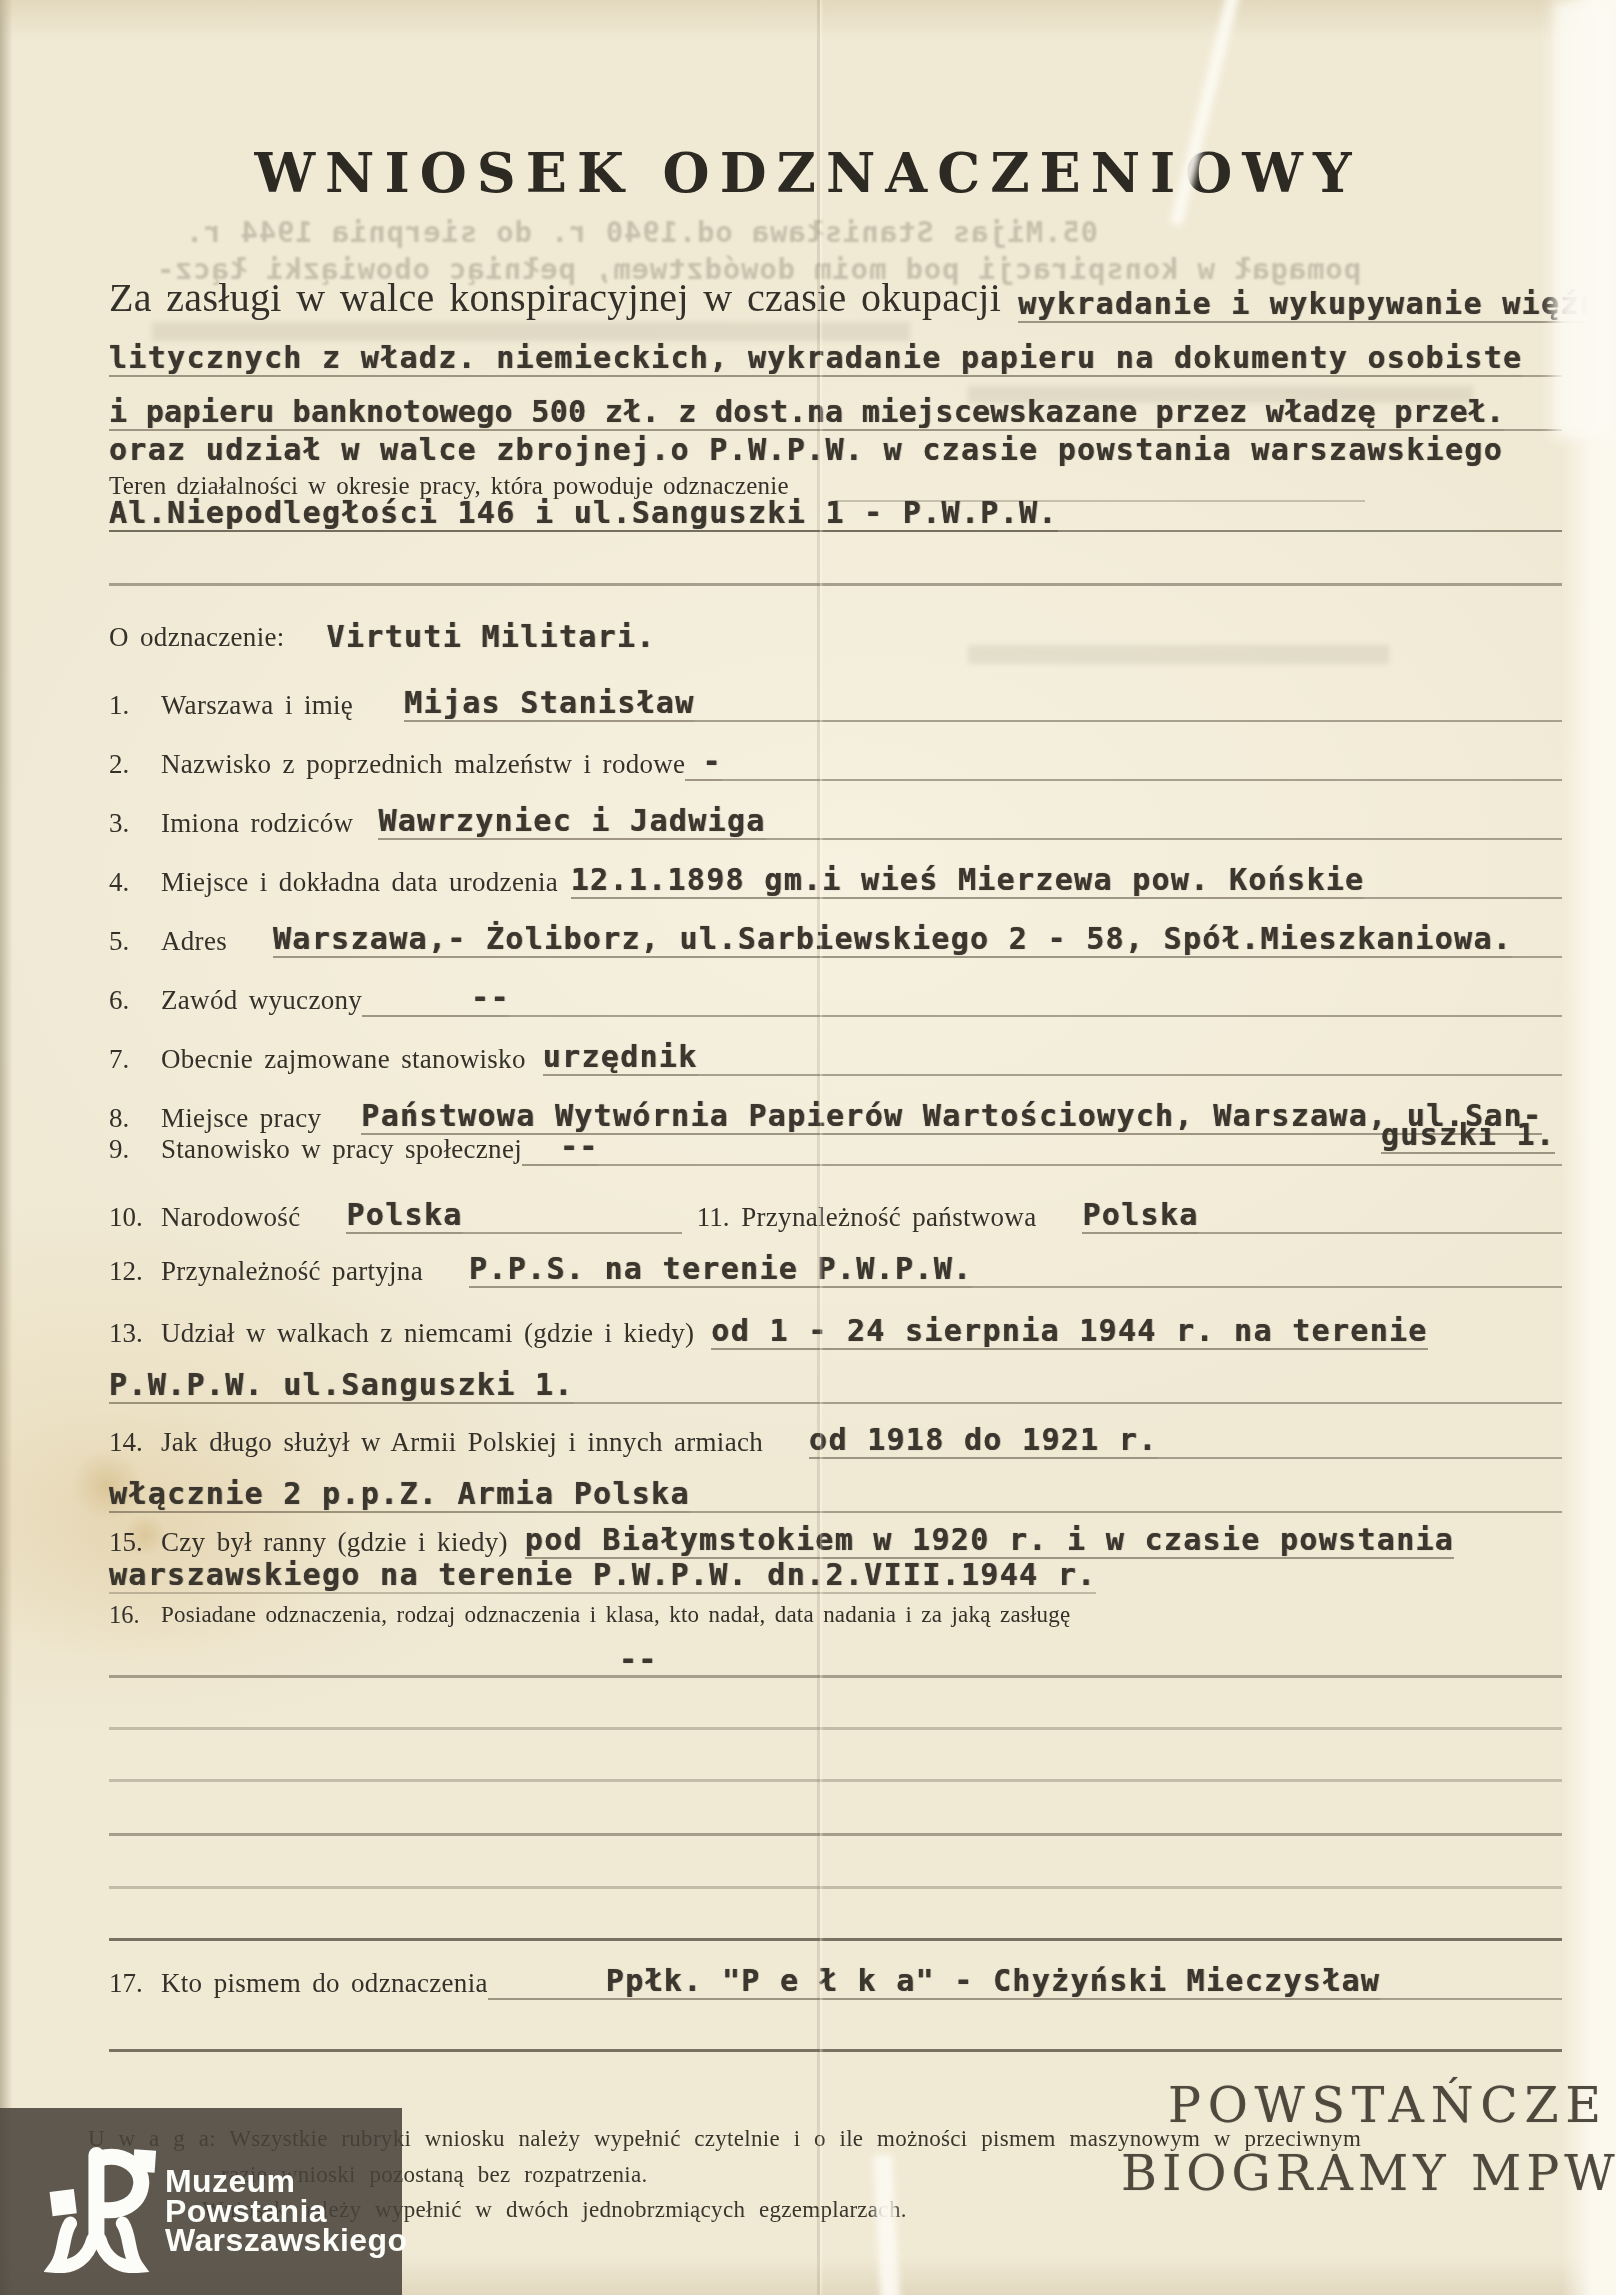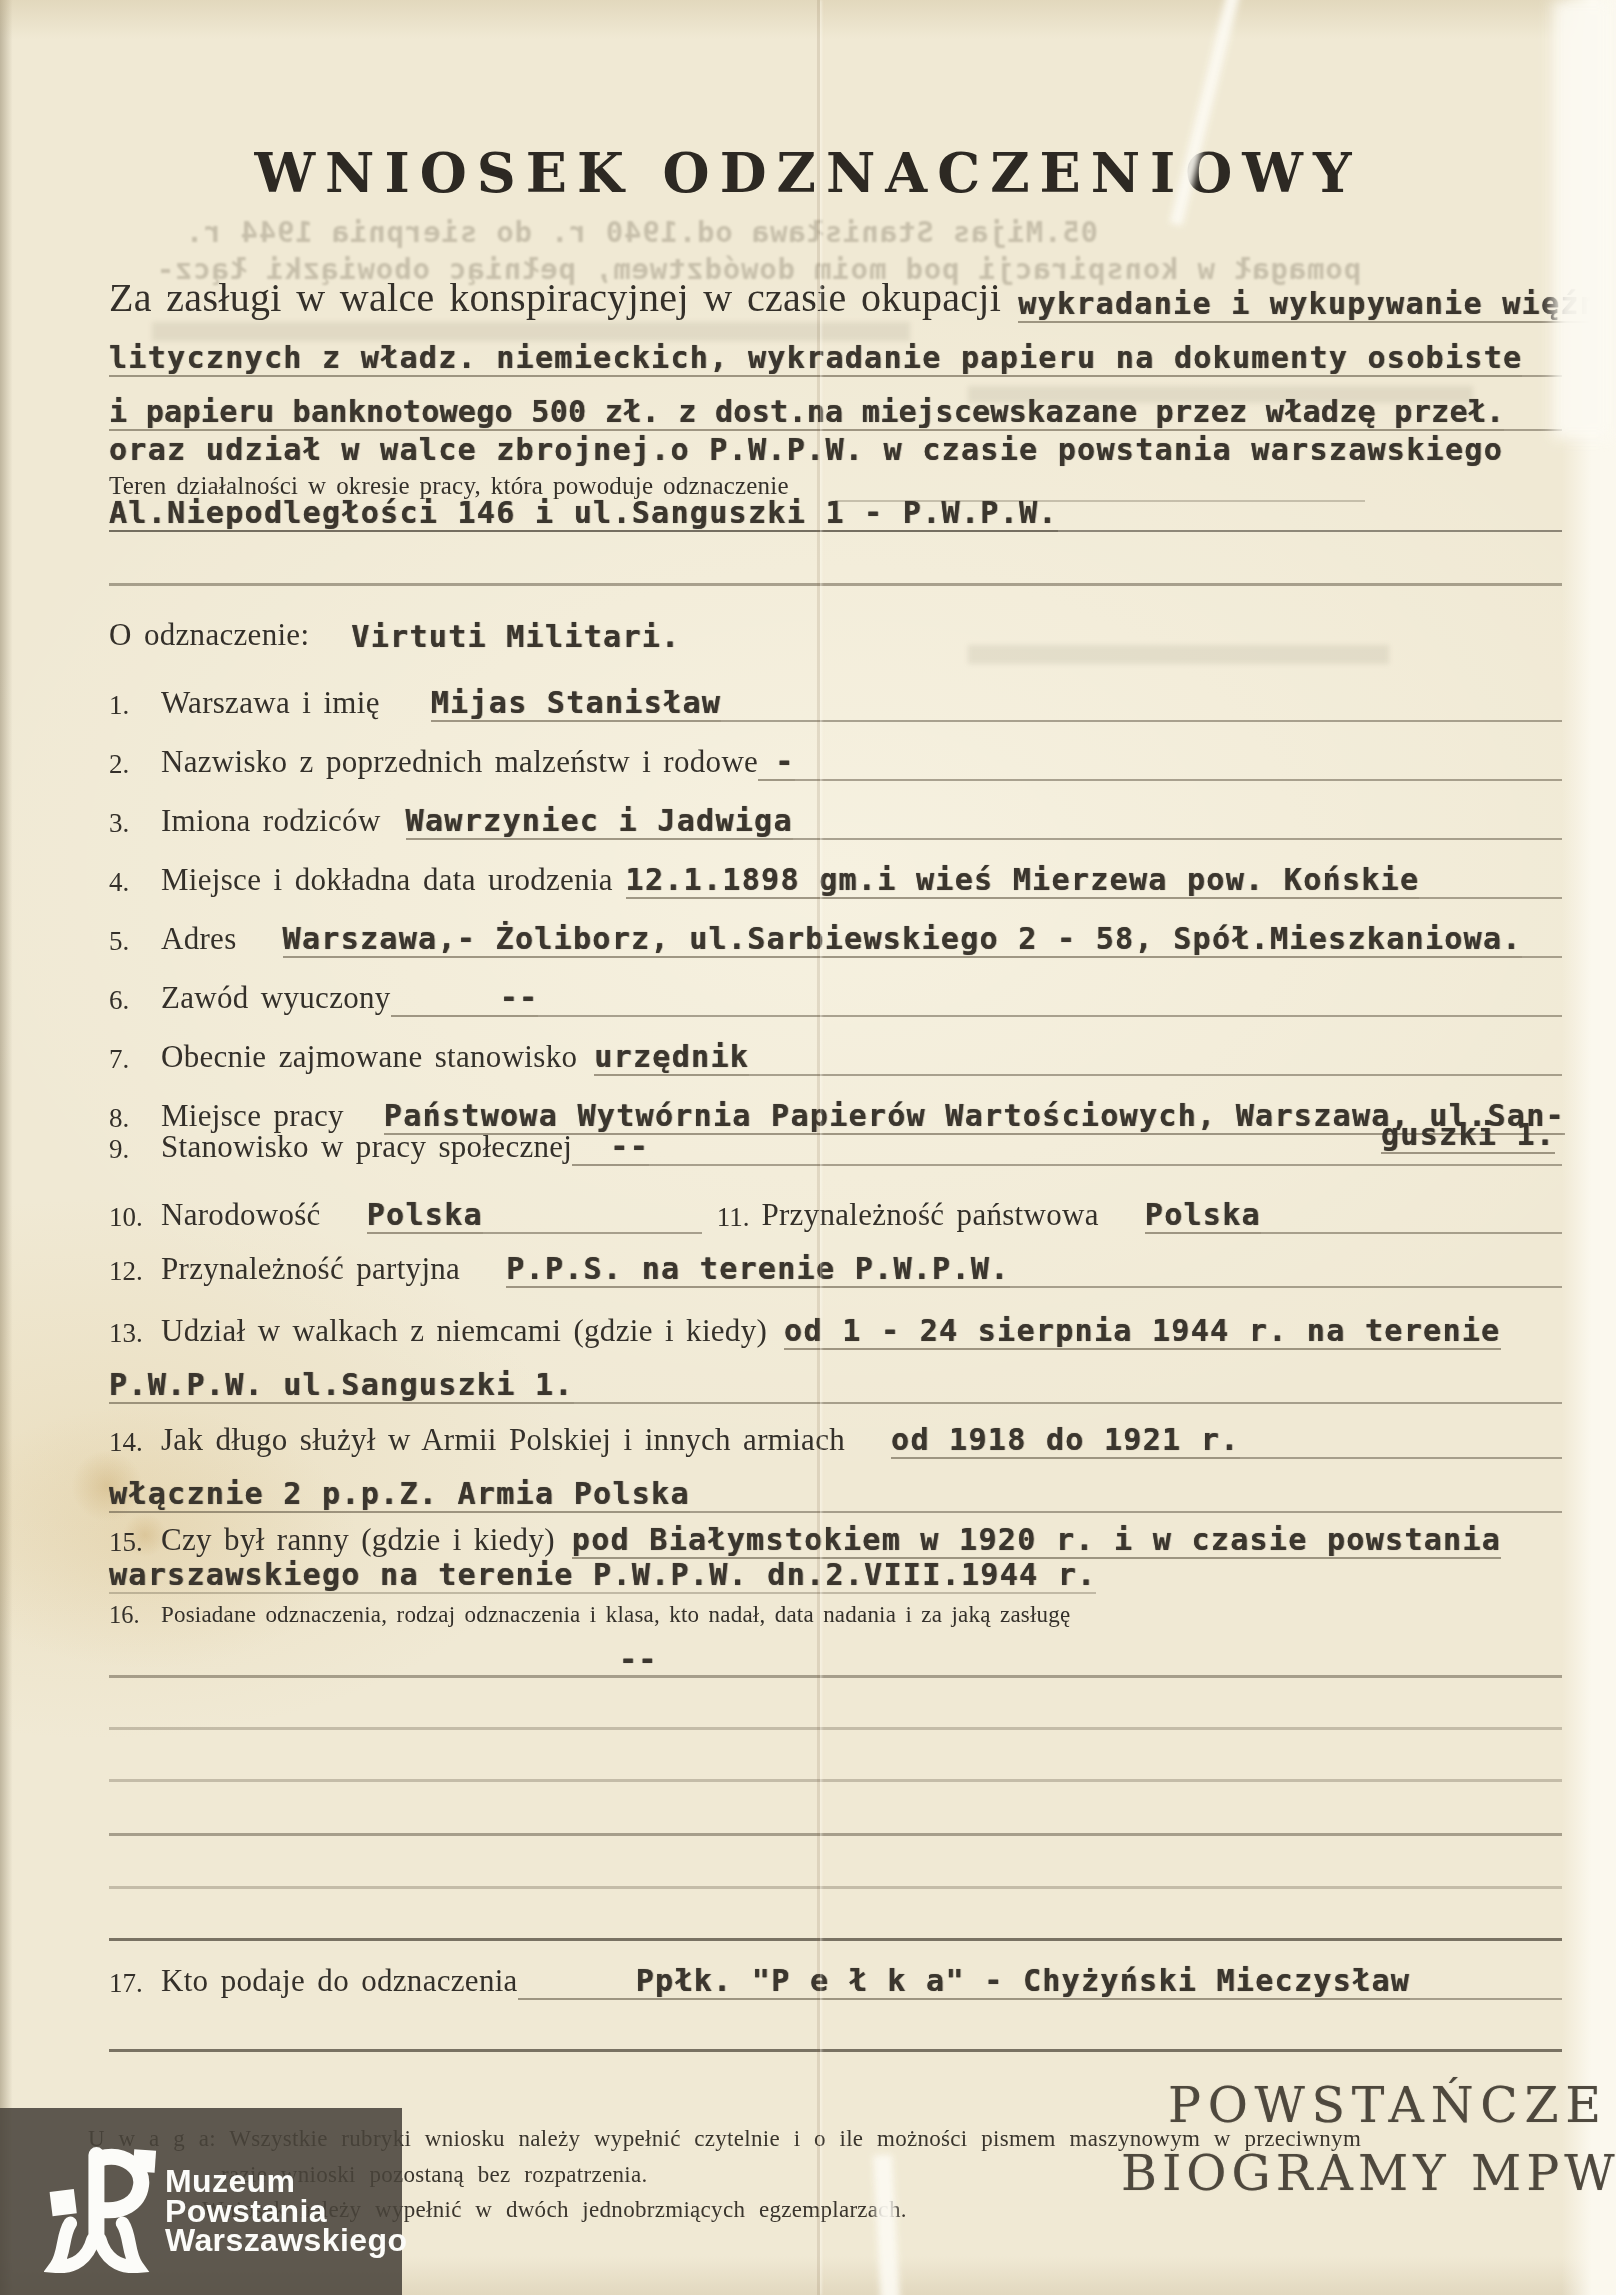--- a/index.html
+++ b/index.html
@@ -12,21 +12,21 @@
       radial-gradient(ellipse 1263px 842px at 52% 38%, rgba(255,253,242,.40), transparent 72%),
       linear-gradient(to bottom, rgba(198,182,142,.33), rgba(198,182,142,0) 39px),
       linear-gradient(to right, rgba(112,98,70,.38), rgba(112,98,70,0) 12.6px),
       linear-gradient(to top, rgba(176,156,116,.22), rgba(176,156,116,0) 39px),
       #f0e9d4;
   }
   .title{position:absolute;top:141px;left:0;width:100%;text-align:center;
     font-family:"DejaVu Serif",serif;font-weight:700;font-size:54px;letter-spacing:10px;color:#2d2923;}
   .row{position:absolute;left:109px;width:1453px;display:flex;align-items:flex-end;height:34px;white-space:nowrap;z-index:1;}
   .num{flex:0 0 52px;font-size:27px;padding-bottom:0.8px;}
-  .lbl{font-size:31px;letter-spacing:0.3px;word-spacing:4.2px;padding-bottom:0.8px;}
+  .lbl{font-size:27px;letter-spacing:0.3px;word-spacing:4.2px;padding-bottom:0.8px;}
   .lbl-sm{font-size:24.4px;letter-spacing:0.2px;word-spacing:3.4px;padding-bottom:1.7px;}
   .lbl-intro{font-size:40px;letter-spacing:0.3px;word-spacing:4.2px;padding-bottom:1.7px;}
   .typed{font-family:"DejaVu Sans Mono",monospace;font-weight:700;font-size:30px;letter-spacing:1.3px;
     color:#3b362e;margin-left:17px;padding-bottom:0;
     text-shadow:0 0 0.8px rgba(59,54,46,.75), 1px 0 0 rgba(59,54,46,.28);}
   .tight{letter-spacing:0.3px;}
   .on-rule{border-bottom:2.5px solid rgba(106,97,78,.62);}
   .fill{flex:1 1 auto;border-bottom:2.5px solid rgba(106,97,78,.55);height:6.7px;}
   .fill-lt{flex:1 1 auto;border-bottom:2.5px solid rgba(106,97,78,.32);height:6.7px;}
   .hrule{position:absolute;left:109px;width:1453px;height:2.5px;background:rgba(106,97,78,.55);z-index:1;}
@@ -201,21 +201,21 @@
     <span class="typed" style="margin-left:0;">--</span>
   </div>
   <div class="hrule" style="top:1675px;"></div>
   <div class="hrule lt" style="top:1727px;"></div>
   <div class="hrule lt" style="top:1779px;"></div>
   <div class="hrule" style="top:1833px;"></div>
   <div class="hrule lt" style="top:1886px;"></div>
   <div class="hrule dark" style="top:1938px;"></div>
   <div class="row" style="top:1966px;">
     <span class="num">17.</span>
-    <span class="lbl">Kto podaje do odznaczenia</span>
+    <span class="lbl">Kto pismem do odznaczenia</span>
     <span class="typed on-rule" style="margin-left:0;padding-left:118px;">Ppłk. "P e ł k a" - Chyżyński Mieczysław</span>
     <span class="fill"></span>
   </div>
   <div class="hrule dark" style="top:2049px;"></div>
 
   <div class="note" style="left:88px;top:2126px;">U w a g a:  Wszystkie rubryki wniosku należy wypełnić czytelnie i o ile możności pismem maszynowym w przeciwnym</div>
   <div class="note" style="left:221px;top:2162px;">razie wnioski pozostaną bez rozpatrzenia.</div>
   <div class="note" style="left:202px;top:2197px;">Wniosek należy wypełnić w dwóch jednobrzmiących egzemplarzach.</div>
 
   <div class="wm" style="left:1168px;top:2077px;font-size:49px;letter-spacing:6.7px;">POWSTAŃCZE</div>

